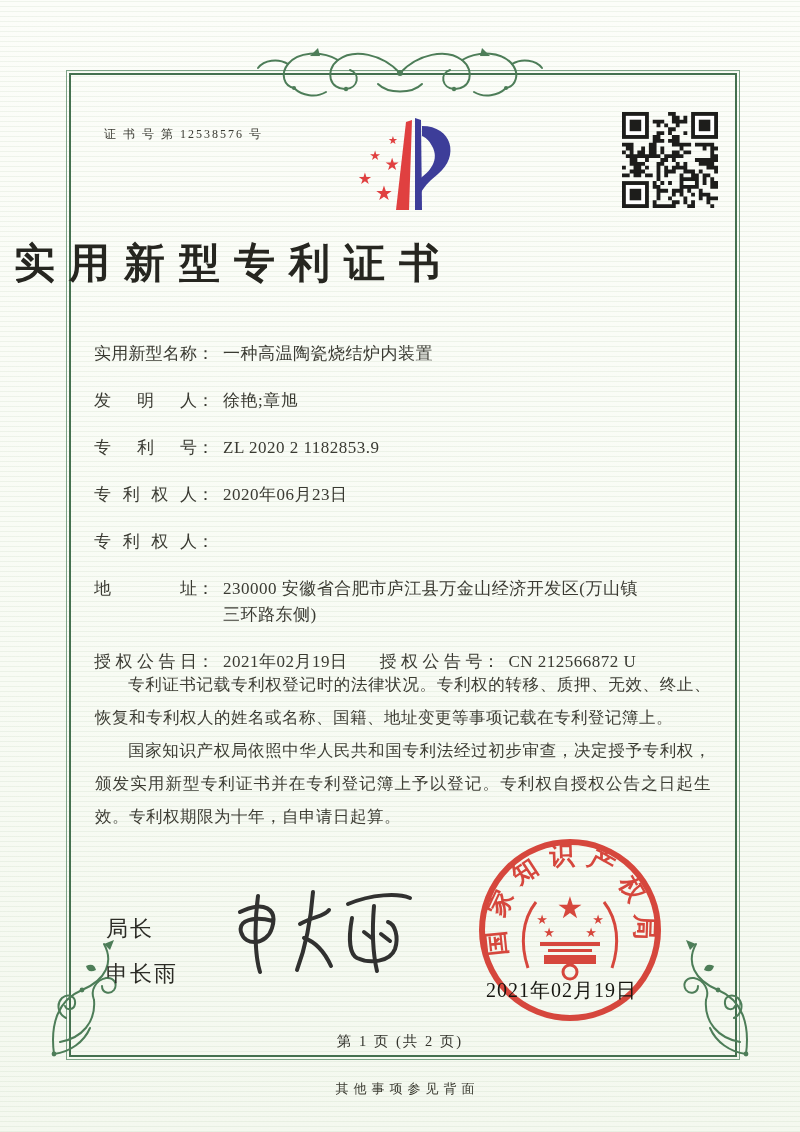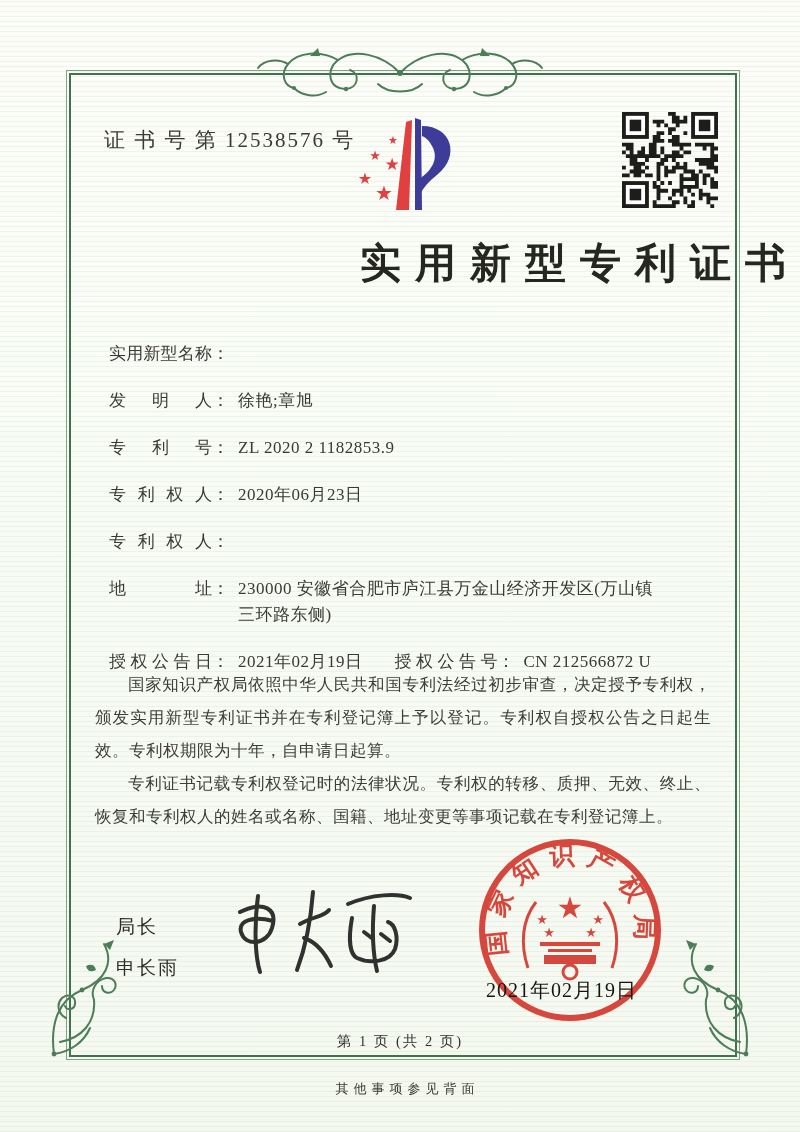--- a/index.html
+++ b/index.html
@@ -20,48 +20,48 @@
   }
   .frame::before {
     content:""; position:absolute; inset:2px; border:2px solid #44704f;
   }
   .ornament { position:absolute; pointer-events:none; }
   .ornament svg { display:block; }
   .flourish-top { left:50%; top:36px; transform:translateX(-50%); }
   .flourish-bl  { left:40px; top:938px; }
   .flourish-br  { left:668px; top:938px; transform:scaleX(-1); }
 
-  .cert-no { position:absolute; left:104px; top:126px; font-size:21px; letter-spacing:2px; color:#3a3a32; }
+  .cert-no { position:absolute; left:104px; top:126px; font-size:12px; letter-spacing:2px; color:#3a3a32; }
 
   .logo { position:absolute; left:336px; top:104px; width:134px; height:142px; }
   .qr   { position:absolute; left:622px; top:112px; width:96px; height:96px; }
 
   .title {
     position:absolute; left:0; top:236px; width:100%;
-    text-align:right; font-size:41px; font-weight:bold; letter-spacing:14px;
+    text-align:left; font-size:41px; font-weight:bold; letter-spacing:14px;
     color:#262620; text-indent:14px;
   }
 
-  .fields { position:absolute; left:109px; top:341px; width:560px; font-size:17px; }
+  .fields { position:absolute; left:94px; top:341px; width:560px; font-size:17px; }
   .row { display:flex; align-items:flex-start; margin-bottom:21px; line-height:26px; }
   .lbl { flex:0 0 103px; text-align:justify; text-align-last:justify; color:#3a3a32; }
   .colon { flex:0 0 auto; color:#3a3a32; }
   .val { margin-left:9px; color:#3a3a32; letter-spacing:.5px; }
   .val-wrap { max-width:436px; }
   .grant-row { display:flex; }
   .pair { display:flex; line-height:26px; }
   .pair2 { margin-left:32px; }
 
   .paragraphs { position:absolute; left:95px; top:668px; width:616px; }
   .paragraphs p {
     text-indent:2em; font-size:16.5px; line-height:33px; color:#3d3d34;
     letter-spacing:.5px; text-align:justify;
   }
 
-  .director { position:absolute; left:116px; top:914px; font-size:19px; color:#2c2c26; }
+  .director { position:absolute; left:106px; top:914px; font-size:22px; color:#2c2c26; }
   .director div { margin-bottom:15px; letter-spacing:2px; }
 
   .signature { position:absolute; left:218px; top:872px; width:215px; height:118px; }
 
   .seal { position:absolute; left:476px; top:836px; width:188px; height:188px; opacity:.92; }
   .seal-date {
     position:absolute; left:486px; top:977px; width:180px;
     font-size:20px; color:#15150f; letter-spacing:1px; z-index:3; white-space:nowrap;
   }
 
@@ -170,20 +170,21 @@
         <rect x="7.68" y="76.8" width="11.52" height="11.52" fill="#1d1d1b"></rect>
       </svg>
   </div>
 
   <div class="title">实用新型专利证书</div>
 
   <div class="fields">
     <div class="row">
       <span class="lbl">实用新型名称</span>
         <span class="colon">：</span>
+      <span class="val">一种高温陶瓷烧结炉内装置</span>
     </div>
     <div class="row">
       <span class="lbl">发明人</span>
         <span class="colon">：</span>
       <span class="val">徐艳;章旭</span>
     </div>
     <div class="row">
       <span class="lbl">专利号</span>
         <span class="colon">：</span>
       <span class="val">ZL 2020 2 1182853.9</span>
@@ -210,22 +211,22 @@
       </span>
       <span class="pair pair2">
         <span class="lbl">授权公告号</span>
           <span class="colon">：</span>
         <span class="val">CN 212566872 U</span>
       </span>
     </div>
   </div>
 
   <div class="paragraphs">
+    <p>专利证书记载专利权登记时的法律状况。专利权的转移、质押、无效、终止、恢复和专利权人的姓名或名称、国籍、地址变更等事项记载在专利登记簿上。</p>
     <p>国家知识产权局依照中华人民共和国专利法经过初步审查，决定授予专利权，颁发实用新型专利证书并在专利登记簿上予以登记。专利权自授权公告之日起生效。专利权期限为十年，自申请日起算。</p>
-    <p>专利证书记载专利权登记时的法律状况。专利权的转移、质押、无效、终止、恢复和专利权人的姓名或名称、国籍、地址变更等事项记载在专利登记簿上。</p>
   </div>
 
   <div class="director">
     <div>局长</div>
     <div>申长雨</div>
   </div>
 
   <div class="signature">
     <svg width="215" height="118" viewBox="0 0 215 118">
       <g fill="none" stroke="#1c1c1c" stroke-width="4" stroke-linecap="round" opacity="0.9">

